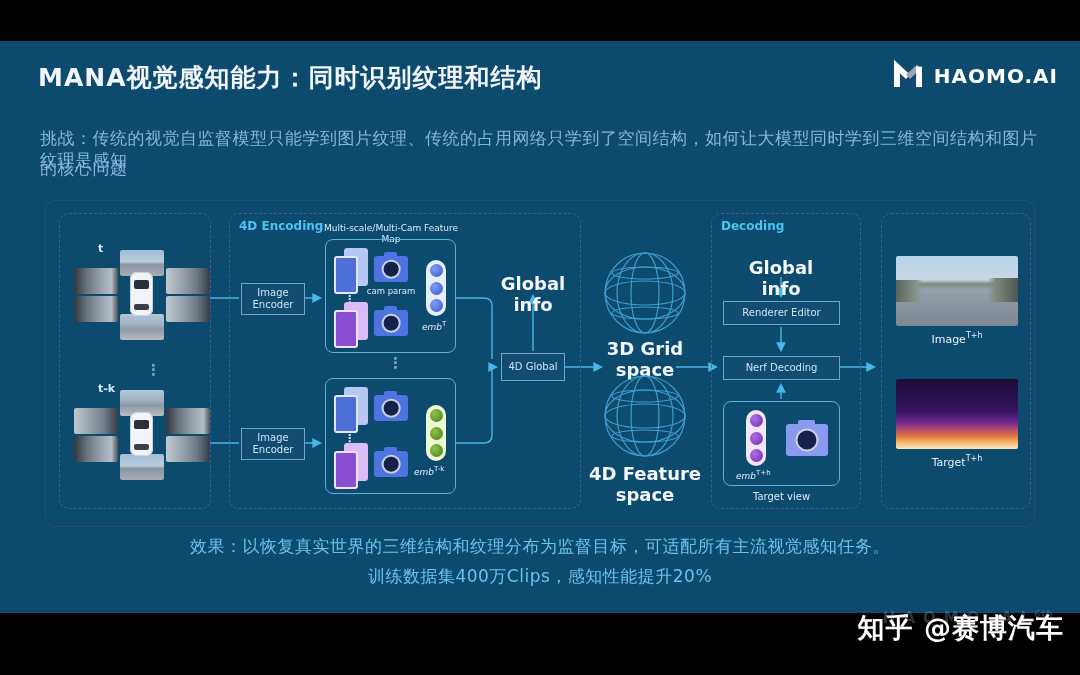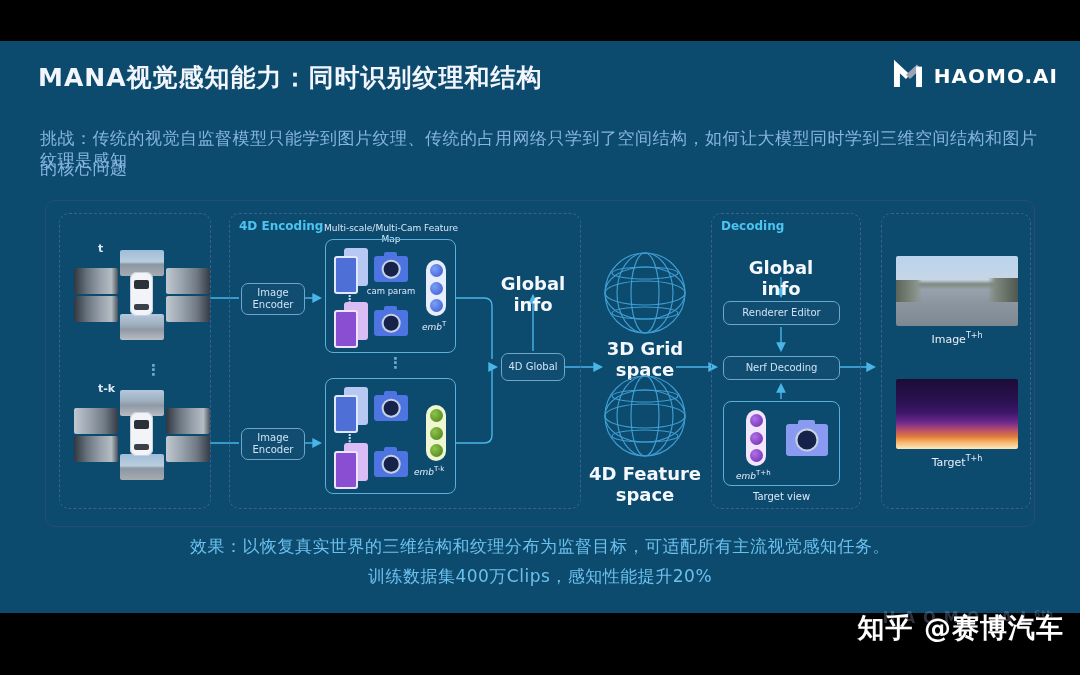--- a/index.html
+++ b/index.html
@@ -36,21 +36,21 @@
   .th-back{background:linear-gradient(180deg,#b4c8dc 0%,#9fb0c0 40%,#8f99a5 60%,#b9bdc3 100%);}
   .car{position:absolute;left:58px;top:30px;width:23px;height:44px;background:#f2f4f7;
        border-radius:7px;box-shadow:0 0 0 1px #c9d2dc inset;}
   .car::before{content:"";position:absolute;left:4px;top:8px;width:15px;height:9px;
        background:#2a3138;border-radius:2px;}
   .car::after{content:"";position:absolute;left:4px;bottom:6px;width:15px;height:6px;
        background:#394049;border-radius:2px;}
   .vdots{position:absolute;color:#6fa8d8;font-size:15px;font-weight:700;line-height:8px;letter-spacing:0;}
 
   
-  .node{position:absolute;border:1.2px solid #6fa6cc;border-radius:7px;box-sizing:border-box;
+  .node{position:absolute;border:1.2px solid #6fa6cc;border-radius:0;box-sizing:border-box;
         color:#cfe2f4;font-size:10px;display:flex;align-items:center;justify-content:center;
         text-align:center;line-height:12px;background:rgba(255,255,255,0.02);}
   .panel{position:absolute;border:1.2px solid #5ab0d8;border-radius:8px;box-sizing:border-box;}
   .white-label{position:absolute;color:#f4f8fd;font-weight:700;font-size:18px;text-align:center;}
   .small-label{position:absolute;color:#dce8f8;font-size:9px;text-align:center;line-height:11px;}
 
   
   .stack{position:absolute;width:34px;height:46px;}
   .stack .back{position:absolute;right:0;top:0;width:24px;height:38px;border-radius:3px;}
   .stack .front{position:absolute;left:0;bottom:0;width:24px;height:38px;border-radius:3px;}

